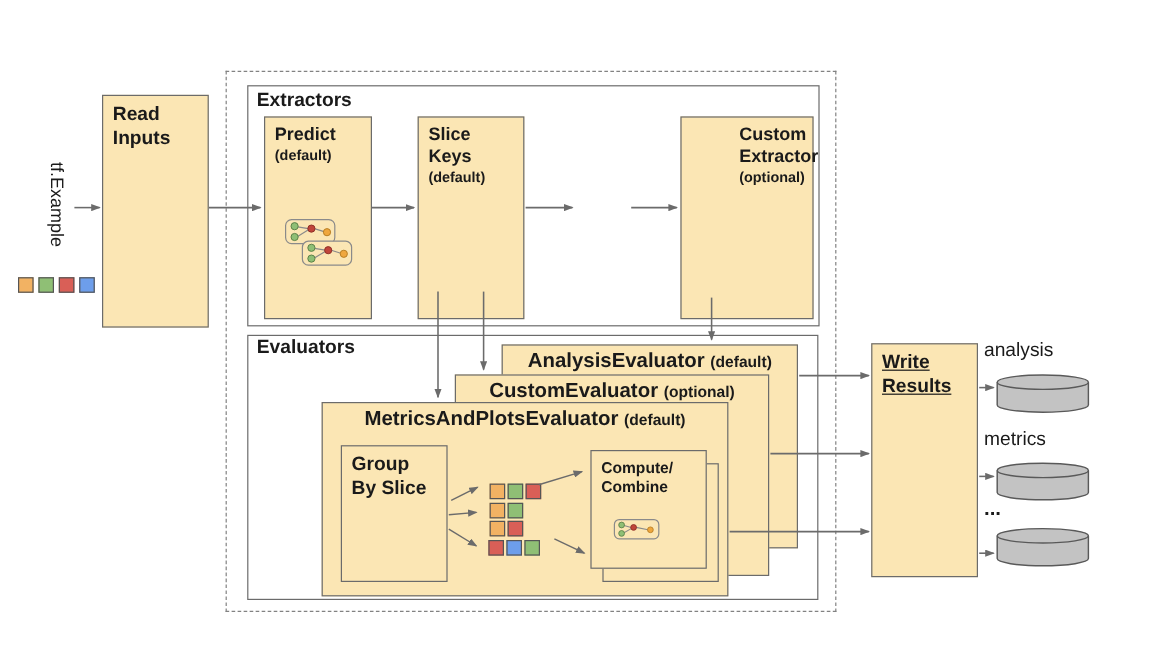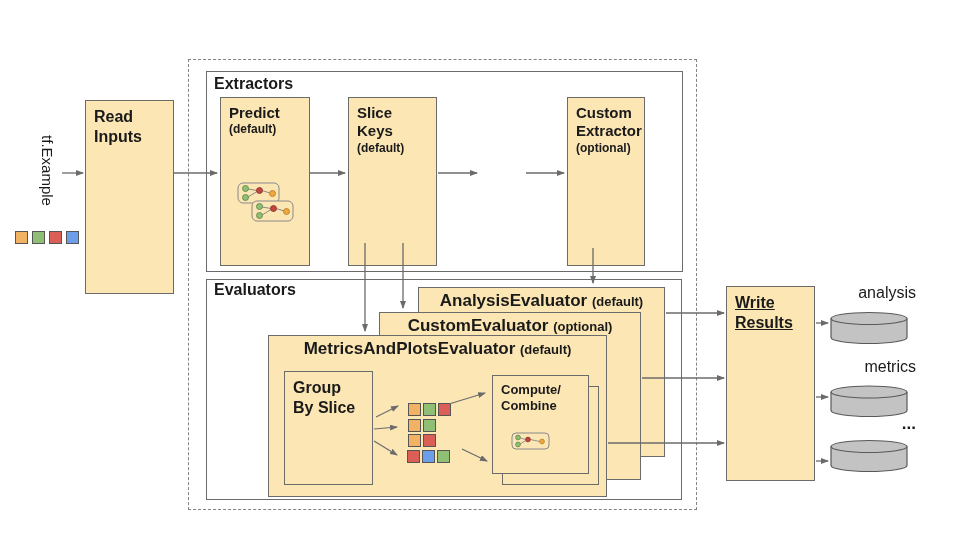--- a/index.html
+++ b/index.html
@@ -12,37 +12,37 @@
   .frame{background:#fff;border:1.5px solid #6b6b6b;}
   .dashedbox{border:1.5px dashed #828282;background:transparent;}
   .boxlabel{font-weight:bold;font-size:15px;line-height:1.22;padding:6px 4px 0 8px;}
   .boxlabel .ln{display:block;}
   .qual{display:block;font-size:12px;font-weight:bold;line-height:1.3;}
   .seclabel{font-weight:bold;font-size:16px;padding:3px 0 0 7px;}
   .bigtitle{font-weight:bold;font-size:17px;}
   .cardtitle{text-align:center;font-weight:bold;font-size:17px;padding-top:3px;white-space:nowrap;line-height:1.2;}
   .cardtitle .q2{font-size:13px;font-weight:bold;}
   .sq{position:absolute;width:11px;height:11px;border:1px solid #555;display:block;}
-  .sinklabel{position:absolute;width:96px;text-align:right;font-size:16px;}
+  .sinklabel{position:absolute;width:96px;text-align:left;font-size:16px;}
   .rot{transform:rotate(90deg);transform-origin:center;}
   svg{display:block;}
 </style>
 </head>
 <body>
 
 <div class="stage">
 
   <div class="abs rot" style="left:1px;top:162px;width:92px;text-align:center;font-size:15px;">tf.Example</div>
 
   <i class="sq" style="left: 15px; top: 231px; background-color: rgb(242, 178, 99);"></i>
   <i class="sq" style="left: 32px; top: 231px; background-color: rgb(143, 191, 117);"></i>
   <i class="sq" style="left: 49px; top: 231px; background-color: rgb(217, 95, 87);"></i>
   <i class="sq" style="left: 66px; top: 231px; background-color: rgb(109, 158, 235);"></i>
 
-  <div class="abs cream" style="left:85px;top:79px;width:89px;height:194px;z-index:2;margin-top:21px;">
+  <div class="abs cream" style="left:85px;top:79px;width:89px;height:194px;z-index:2;">
     <div class="boxlabel" style="font-size:16px;">
       <span class="ln">Read</span>
       <span class="ln">Inputs</span>
     </div>
   </div>
 
   <div class="abs dashedbox" style="left:188px;top:59px;width:509px;height:451px;z-index:1;"></div>
 
   <div class="abs frame" style="left:206px;top:71px;width:477px;height:201px;z-index:1;">
     <div class="seclabel">Extractors</div>
@@ -58,21 +58,21 @@
   <div class="abs cream" style="left:348px;top:97px;width:89px;height:169px;z-index:2;">
     <div class="boxlabel">
       <span class="ln">Slice</span>
       <span class="ln">Keys</span>
       <span class="qual">(default)</span>
     </div>
   </div>
 
   <div class="abs" style="left:486px;top:160px;width:30px;text-align:center;font-weight:bold;font-size:16px;">...</div>
 
-  <div class="abs cream" style="left:567px;top:97px;width:78px;height:169px;z-index:2;">
+  <div class="abs cream" style="left:567px;top:97px;width:111px;height:169px;z-index:2;padding-left:40px;">
     <div class="boxlabel">
       <span class="ln">Custom</span>
       <span class="ln">Extractor</span>
       <span class="qual">(optional)</span>
     </div>
   </div>
 
   <div class="abs frame" style="left:206px;top:279px;width:476px;height:221px;z-index:1;">
     <div class="seclabel" style="padding-top:1px;">Evaluators</div>
   </div>

